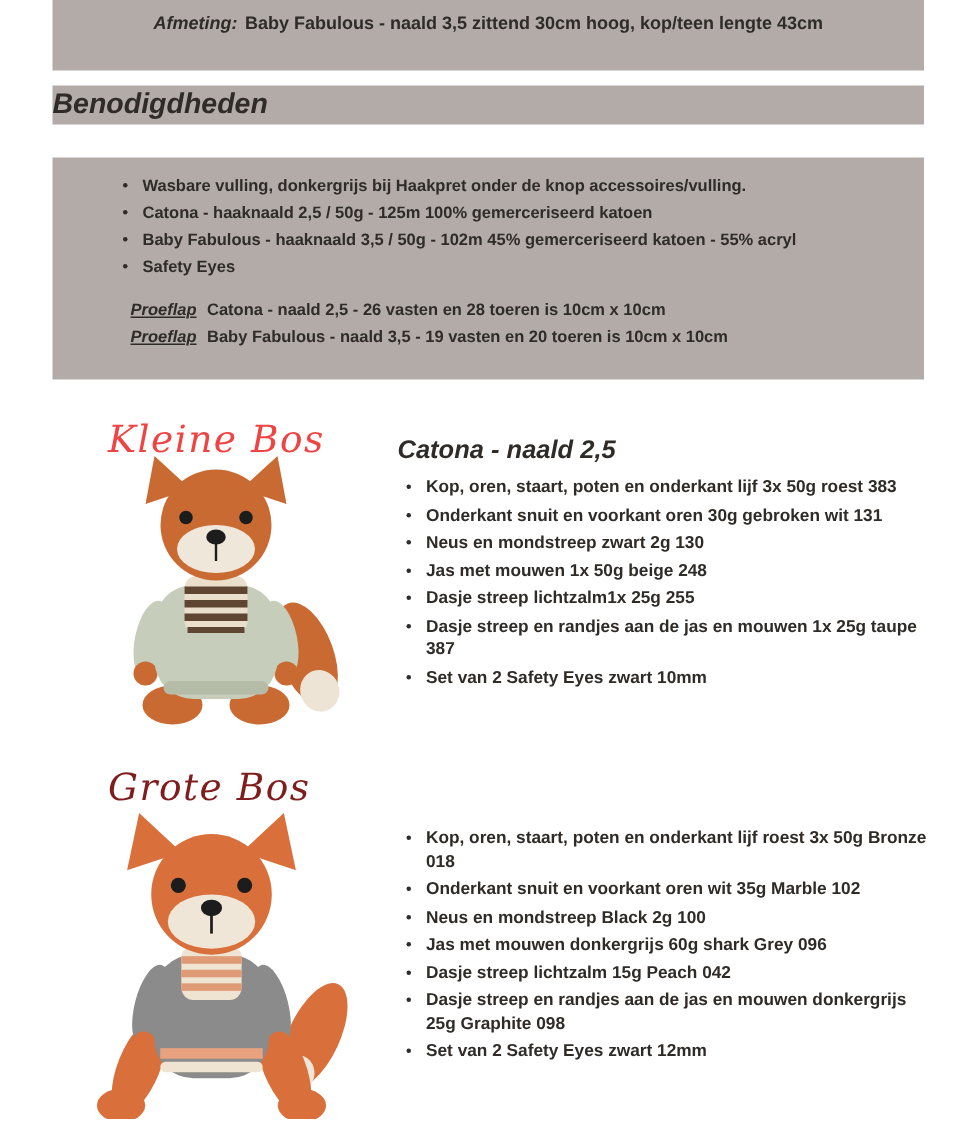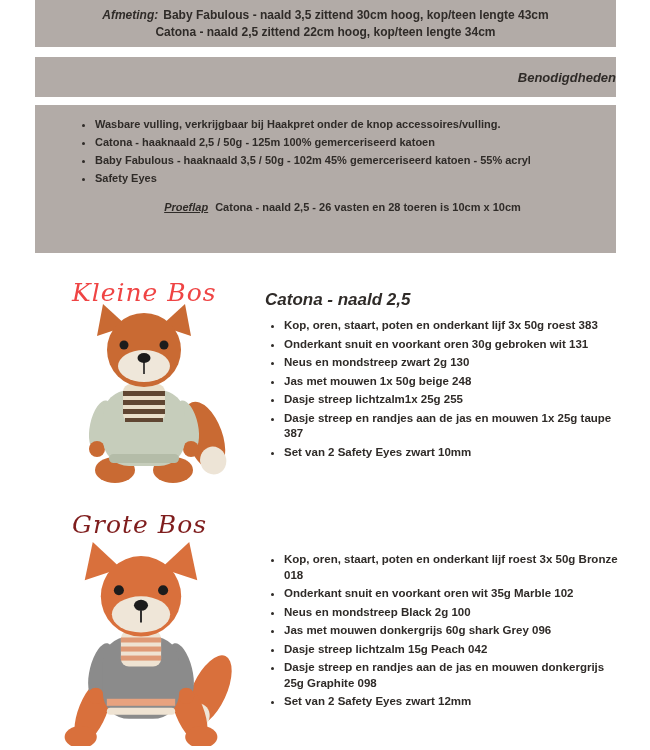--- a/index.html
+++ b/index.html
@@ -9,29 +9,29 @@
     background:#ffffff; overflow:hidden;
     font-family:"Liberation Sans", sans-serif; color:#2f2b28;
   }
   .grayblock { position:absolute; left:35px; width:581px; background:#b2aba7; }
 
   
   .afmeting-block { top:0; height:47px; text-align:center; font-size:12px; font-weight:bold; padding-top:7px; line-height:17px; }
   .afmeting-label { font-style:italic; margin-right:5px; }
 
   
-  .benodigdheden-bar { top:57px; height:40px; display:flex; align-items:center; justify-content:flex-end;
-    font-size:13px; font-weight:bold; font-style:italic; }
+  .benodigdheden-bar { top:57px; height:26px; display:flex; align-items:center; justify-content:flex-start;
+    font-size:19px; font-weight:bold; font-style:italic; }
 
   
   .req-block { top:105px; height:148px; font-size:11px; font-weight:bold; padding:13px 18px 0 28px; }
   .req-block ul { list-style:disc; margin-left:32px; width:530px; }
   .req-block li { margin-bottom:4.5px; line-height:13.5px; }
   .proeflap-line { margin:4px 0 6px 24px; }
-  .proeflap-line:first-of-type { margin-top:15px;text-align:center; }
+  .proeflap-line:first-of-type { margin-top:15px; }
   .proeflap-label { font-style:italic; text-decoration:underline; margin-right:7px; }
 
   
   .script-title { position:absolute; left:72px; font-family:"DejaVu Serif", serif; font-style:italic; font-size:25px; letter-spacing:1px; }
   .script-title.kleine { top:278px; color:#ef4444; }
   .script-title.grote  { top:510px; color:#7f1d1d; }
 
   
   .sec-heading { position:absolute; left:265px; font-size:17px; font-weight:bold; font-style:italic; }
   .sec-heading.one { top:290px; }
@@ -50,36 +50,38 @@
 </style>
 </head>
 <body>
 
 <div class="page">
 
   <div class="grayblock afmeting-block">
     <div>
       <span class="afmeting-label">Afmeting:</span><span>Baby Fabulous - naald 3,5 zittend 30cm hoog, kop/teen lengte 43cm</span>
     </div>
-    <div>Catona - naald 2,5 zittend 22cm hoog, kop/teen lengte 34cm</div>
   </div>
 
   <div class="grayblock benodigdheden-bar">
     <span>Benodigdheden</span>
   </div>
 
   <div class="grayblock req-block">
     <ul>
-      <li>Wasbare vulling, verkrijgbaar bij Haakpret onder de knop accessoires/vulling.</li>
+      <li>Wasbare vulling, donkergrijs bij Haakpret onder de knop accessoires/vulling.</li>
       <li>Catona - haaknaald 2,5 / 50g - 125m 100% gemerceriseerd katoen</li>
       <li>Baby Fabulous - haaknaald 3,5 / 50g - 102m 45% gemerceriseerd katoen - 55% acryl</li>
       <li>Safety Eyes</li>
     </ul>
     <div class="proeflap-line">
       <span class="proeflap-label">Proeflap</span><span>Catona - naald 2,5  -  26 vasten en 28 toeren is 10cm x 10cm</span>
+    </div>
+    <div class="proeflap-line">
+      <span class="proeflap-label">Proeflap</span><span>Baby Fabulous - naald 3,5  -  19 vasten en 20 toeren is 10cm x 10cm</span>
     </div>
   </div>
 
   <div class="script-title kleine">Kleine Bos</div>
 
   <div class="fox-photo small">
     <svg viewBox="0 0 180 190">
       <g transform="rotate(-20 150 140)">
         <ellipse cx="150" cy="138" rx="18" ry="36" fill="#c96a33"></ellipse>
         <ellipse cx="150" cy="164" rx="13" ry="14" fill="#ede4d6"></ellipse>

